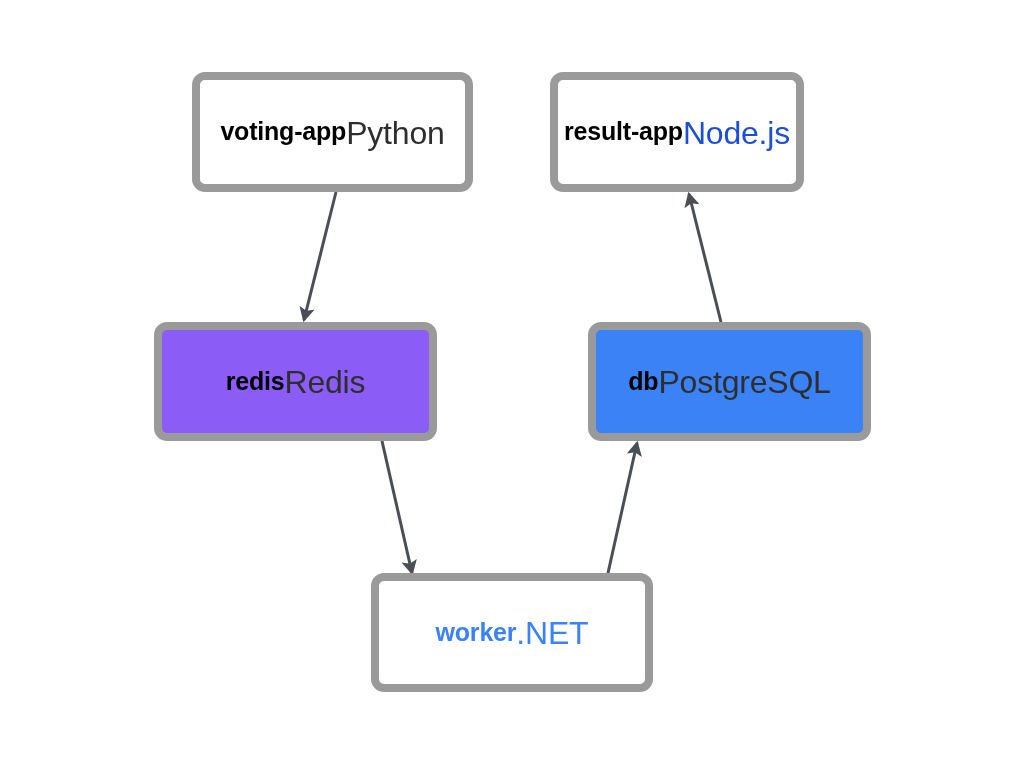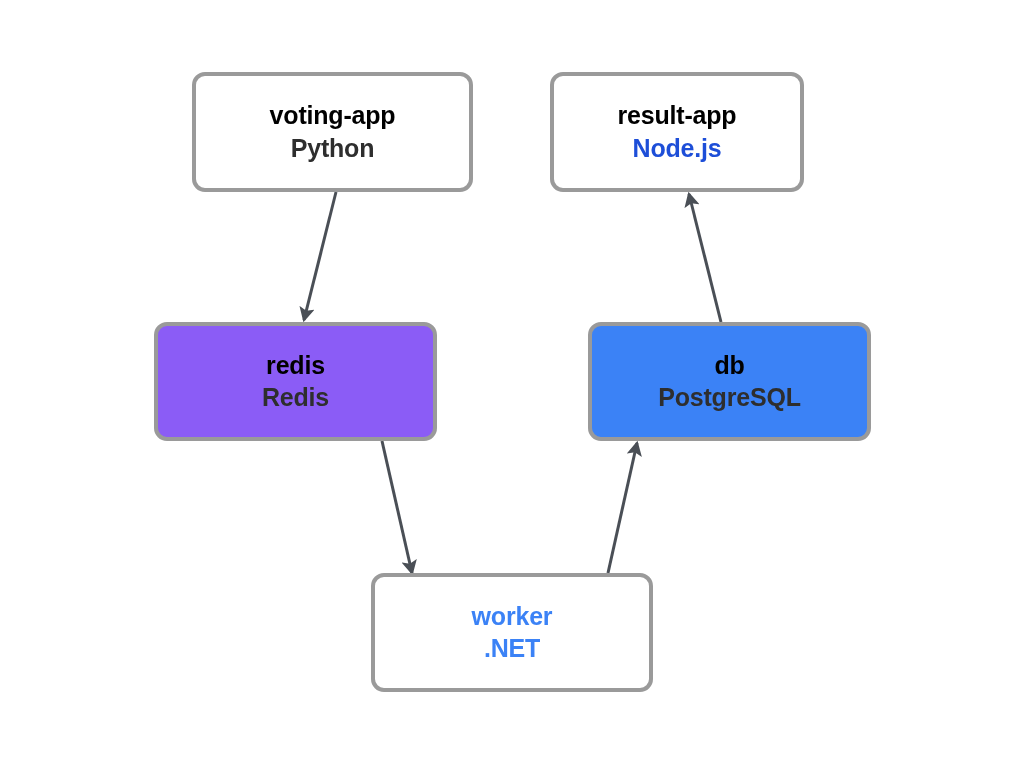--- a/index.html
+++ b/index.html
@@ -25,39 +25,39 @@
     left: 0;
     top: 0;
     width: 1024px;
     height: 768px;
     pointer-events: none;
   }
   .node {
     position: absolute;
     box-sizing: border-box;
     background: #ffffff;
-    border: 4px solid #15803d;
+    border: 8px solid #15803d;
     border-radius: 13px;
     display: flex;
-    flex-direction: column;
+    flex-direction: row;
     align-items: center;
     justify-content: center;
     z-index: 2;
   }
   .node-title {
     font-size: 25px;
     font-weight: bold;
     color: #000000;
     line-height: 1.18;
     letter-spacing: -0.2px;
     white-space: nowrap;
   }
   .node-subtitle {
-    font-size: 25px;
-    font-weight: bold;
+    font-size: 32px;
+    font-weight: normal;
     color: #2e2e2e;
     line-height: 1.2;
     letter-spacing: -0.2px;
     white-space: nowrap;
     margin-top: 2px;
   }
 </style>
 </head>
 <body>
 

